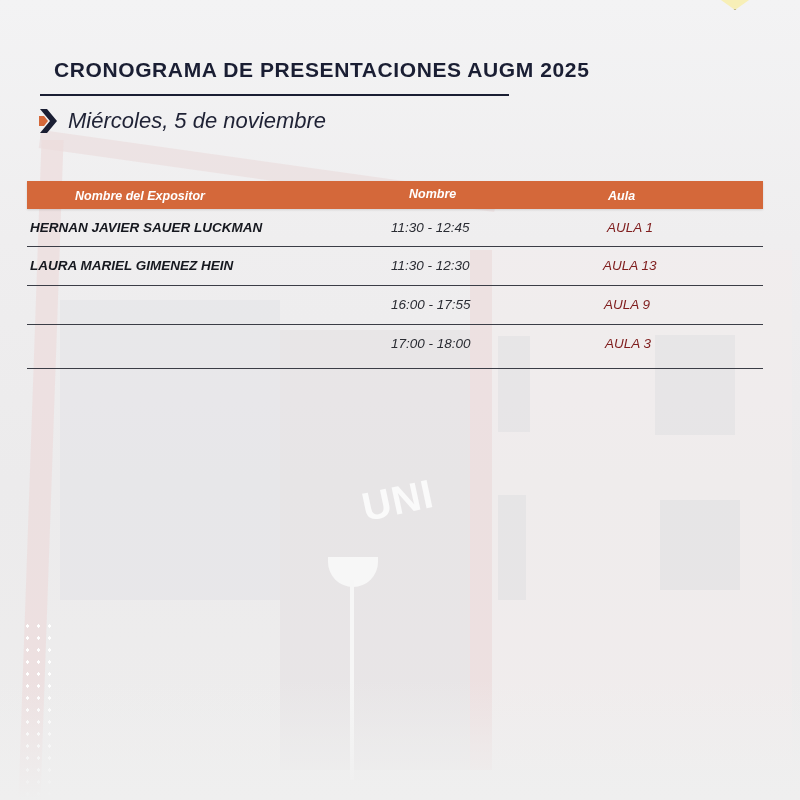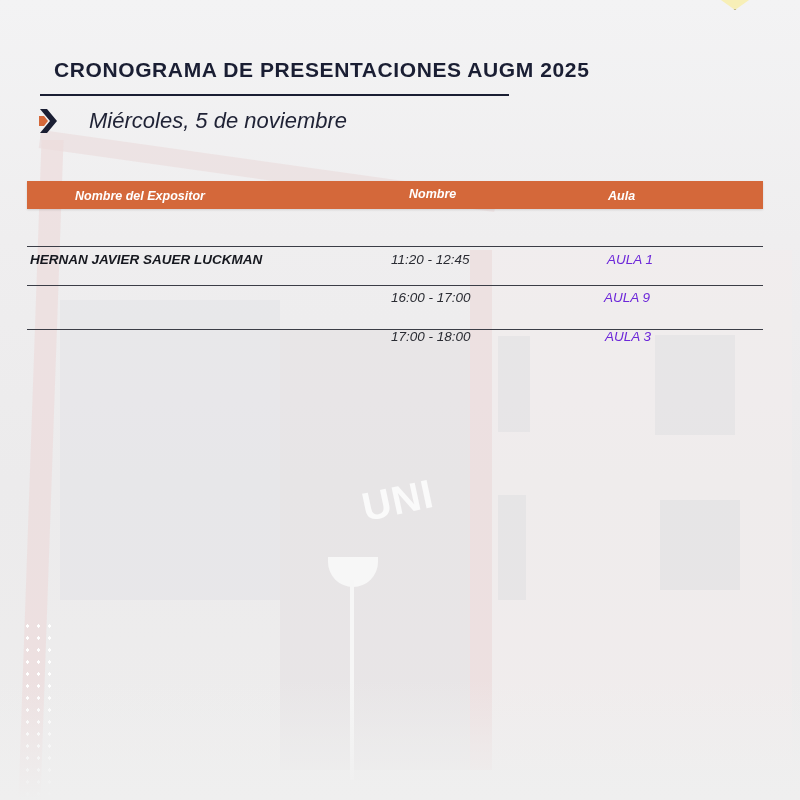--- a/index.html
+++ b/index.html
@@ -42,40 +42,40 @@
     .top-strip span { font-size: 12px; font-weight: 700; color: #b9b9c1; letter-spacing: 1px; }
     .top-strip .accent { color: #d8d6ef; }
     .crest { position: absolute; left: 718px; top: -12px; width: 34px; height: 22px;
       background: #f7efb7; border: 1px solid #a79d6b; border-top: none;
       clip-path: polygon(0 0, 100% 0, 100% 45%, 50% 100%, 0 45%); }
 
     .content { position: absolute; inset: 0; }
     .title { position: absolute; left: 40px; top: 58px; font-size: 21px; font-weight: 700;
       color: #1a1e33; letter-spacing: 0.6px; white-space: nowrap; margin-left: 14px; }
     .title-rule { position: absolute; left: 40px; top: 94px; width: 469px; height: 2px; background: #1a1e33; }
-    .date-row { position: absolute; left: 38px; top: 106px; height: 30px; display: flex; align-items: center; gap: 21px; }
+    .date-row { position: absolute; left: 38px; top: 106px; height: 30px; display: flex; align-items: center; }
     .chev { width: 20px; height: 26px; position: relative; margin-right: 10px; }
     .chev svg { display: block; }
     .date-text { font-size: 22px; font-style: italic; color: #1f2235; }
 
     .table { position: absolute; left: 27px; top: 181px; width: 736px; }
     .thead { height: 28px; background: #d4683a; display: flex; align-items: center;
       box-shadow: 0 1px 2px rgba(0,0,0,.12); }
     .th { color: #fff; font-size: 12.5px; font-style: italic; font-weight: 700; }
     .th.name { position: absolute; left: 48px; top: 8px; }
     .th.time { position: absolute; left: 382px; top: 6px; }
     .th.room { position: absolute; left: 581px; top: 8px; }
     .tbody { position: relative; }
     .tr { position: relative; height: 39px; border-bottom: 1.5px solid #3b3d46; }
     .tr:first-child { height: 38px; }
     .tr:last-child { height: 44px; }
-    .td { position: absolute; top: 11px; font-size: 13.5px; color: #16181f; white-space: nowrap; margin-top: 32px; }
+    .td { position: absolute; top: 11px; font-size: 13.5px; color: #16181f; white-space: nowrap; }
     .td.name { left: 3px; font-weight: 700; font-style: italic; }
     .td.time { left: 364px; font-style: italic; color: #2a2c33; }
-    .td.room { font-style: italic; color: #6d28d9; }
+    .td.room { font-style: italic; color: #7f1d1d; }
   </style>
 </head>
 <body>
 
 <div class="bg">
   <div class="wash"></div>
   <div class="frame-top"></div>
   <div class="frame-left"></div>
   <div class="glass"></div>
   <div class="dark-pillar"></div>
@@ -114,25 +114,30 @@
 
   <div class="table">
     <div class="thead" style="position:relative;">
       <span class="th name">Nombre del Expositor</span>
       <span class="th time">Nombre</span>
       <span class="th room">Aula</span>
     </div>
     <div class="tbody">
       <div class="tr">
         <span class="td name">HERNAN JAVIER SAUER LUCKMAN</span>
-        <span class="td time">11:20 - 12:45</span>
+        <span class="td time">11:30 - 12:45</span>
         <span class="td room" style="left:580px;">AULA 1</span>
       </div>
       <div class="tr">
-        <span class="td time">16:00 - 17:00</span>
+        <span class="td name">LAURA MARIEL GIMENEZ HEIN</span>
+        <span class="td time">11:30 - 12:30</span>
+        <span class="td room" style="left:576px;">AULA 13</span>
+      </div>
+      <div class="tr">
+        <span class="td time">16:00 - 17:55</span>
         <span class="td room" style="left:577px;">AULA 9</span>
       </div>
       <div class="tr">
         <span class="td time">17:00 - 18:00</span>
         <span class="td room" style="left:578px;text-align:right;">AULA 3</span>
       </div>
     </div>
   </div>
 </div>
 

